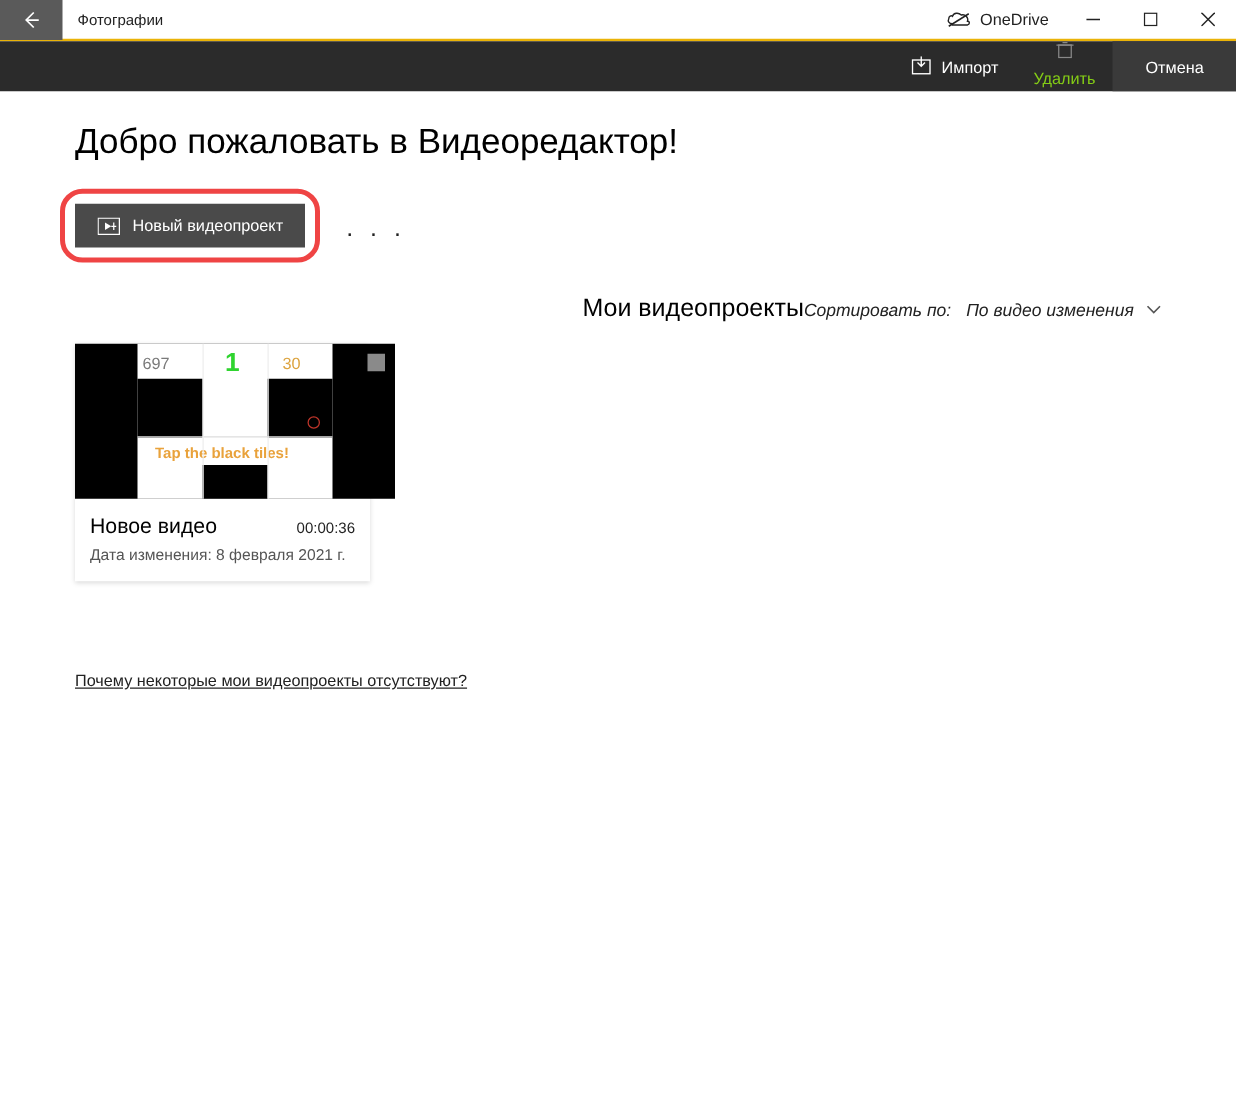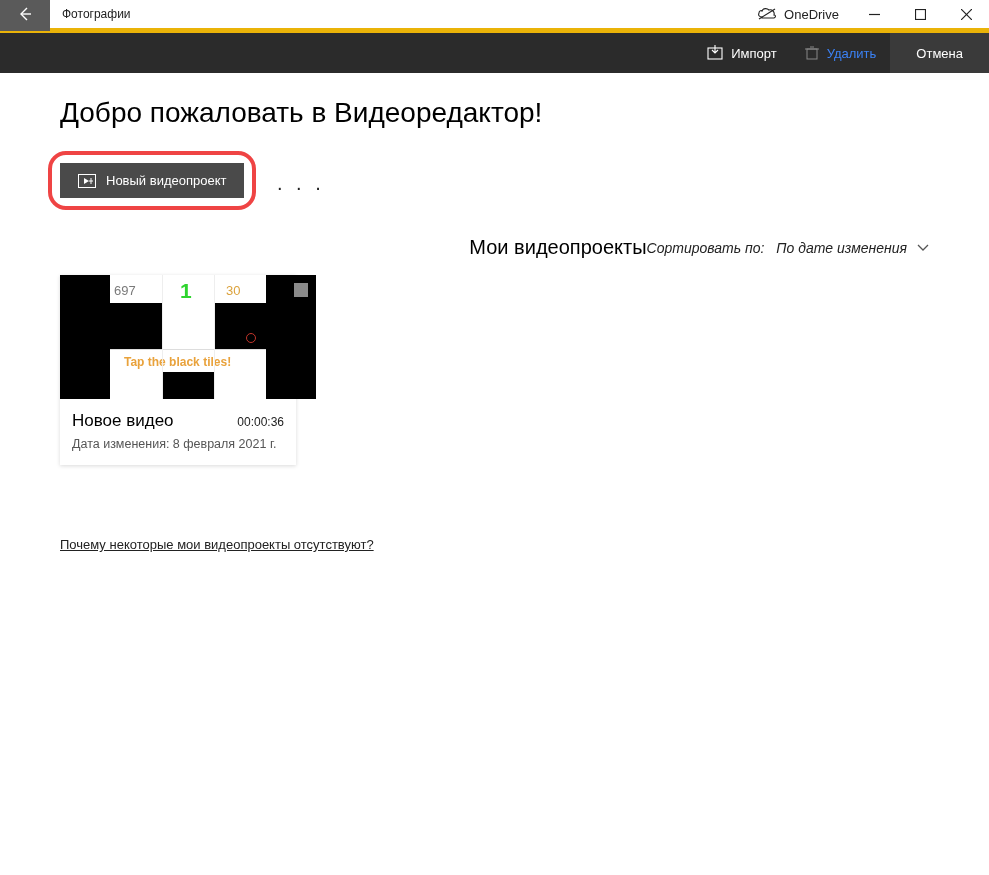--- a/index.html
+++ b/index.html
@@ -1,27 +1,27 @@
 <!DOCTYPE html>
 <html><head>
 <meta charset="utf-8">
 <style>
 * { box-sizing: border-box; margin: 0; padding: 0; font-family: "Segoe UI", Arial, sans-serif; }
 body { width: 989px; height: 875px; background: #fff; overflow: hidden; }
 
-.titlebar { height: 33px; background: #fff; border-bottom: 5px solid #eab308; display: flex; align-items: center; }
+.titlebar { height: 33px; background: #fff; border-bottom: 2px solid #eab308; display: flex; align-items: center; }
 .back-btn { width: 50px; height: 33px; background: #5a5a5a; display: flex; align-items: center; justify-content: center; }
 .app-title { margin-left: 12px; font-size: 12px; color: #222; flex: 1; }
 .onedrive { display: flex; align-items: center; gap: 7px; padding: 0 12px; font-size: 13px; color: #222; }
 .win-controls { display: flex; }
 .win-btn { width: 46px; height: 33px; display: flex; align-items: center; justify-content: center; }
 
 .toolbar { height: 40px; background: #2b2b2b; display: flex; align-items: center; justify-content: flex-end; }
 .tool-btn { height: 40px; padding: 0 14px; display: flex; align-items: center; gap: 8px; font-size: 13px; color: #fff; }
-.tool-btn.disabled { color: #3b82f6; }
+.tool-btn.disabled { color: #84cc16; flex-direction: column; }
 .tool-btn.cancel { padding: 0 26px; background: #3a3a3a; }
 
 .content { padding: 24px 60px 0 60px; }
 .welcome { font-size: 28px; font-weight: 300; color: #000; margin-bottom: 22px; }
 
 .highlight-group { display: inline-block; border: 4px solid #ef4444; border-radius: 18px; padding: 8px; margin-left: -12px; }
 .new-project-btn { background: #4a4a4a; color: #fff; font-size: 13px; padding: 10px 18px; display: inline-flex; align-items: center; gap: 10px; border: none; }
 .more-dots { display: inline-block; margin-left: 16px; font-size: 20px; color: #222; vertical-align: middle; letter-spacing: 4px; }
 
 .projects-header-row { display: flex; justify-content: flex-end; align-items: center; margin-top: 26px; margin-bottom: 16px; }
@@ -123,21 +123,21 @@
       <span>Новый видеопроект</span>
     </button>
   </span>
   <span class="more-dots">. . .</span>
 
   <div class="projects-header-row">
     <div class="projects-title">Мои видеопроекты</div>
     <div class="sort-group">
       <span>Сортировать по:</span>
       <div class="sort-value">
-        <span>По дате изменения</span>
+        <span>По видео изменения</span>
         <svg width="12" height="8" viewBox="0 0 12 8">
           <path d="M1 1 L6 6 L11 1" fill="none" stroke="#555" stroke-width="1.3"></path>
         </svg>
       </div>
     </div>
   </div>
 
   <div class="project-card">
     <div class="thumb">
       <div class="thumb-inner">

